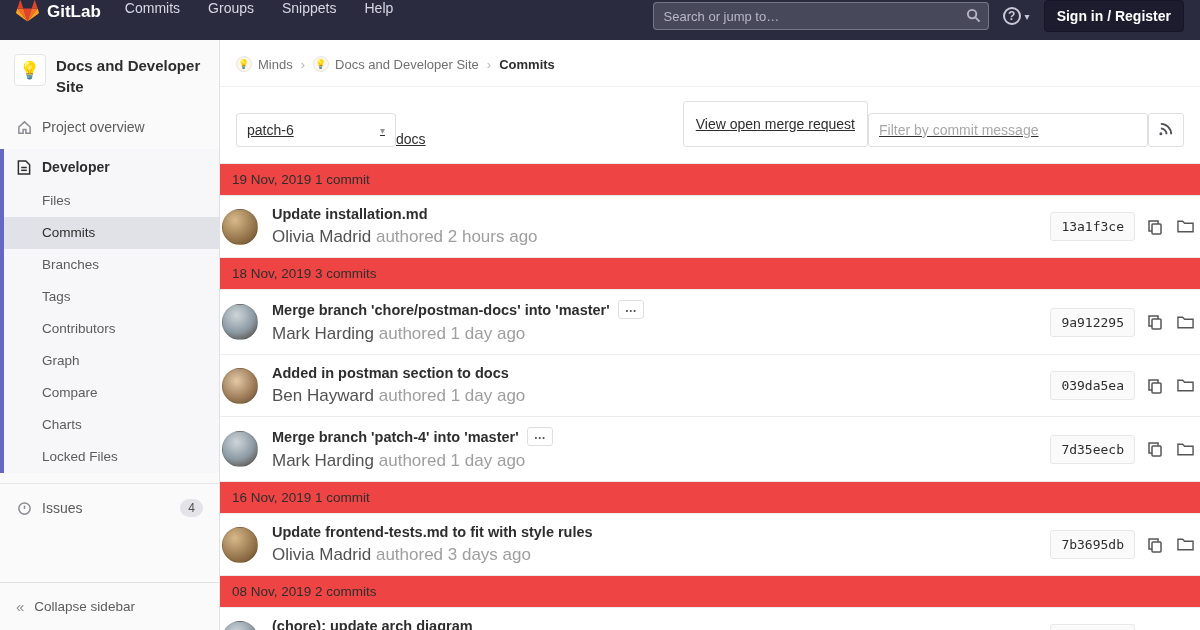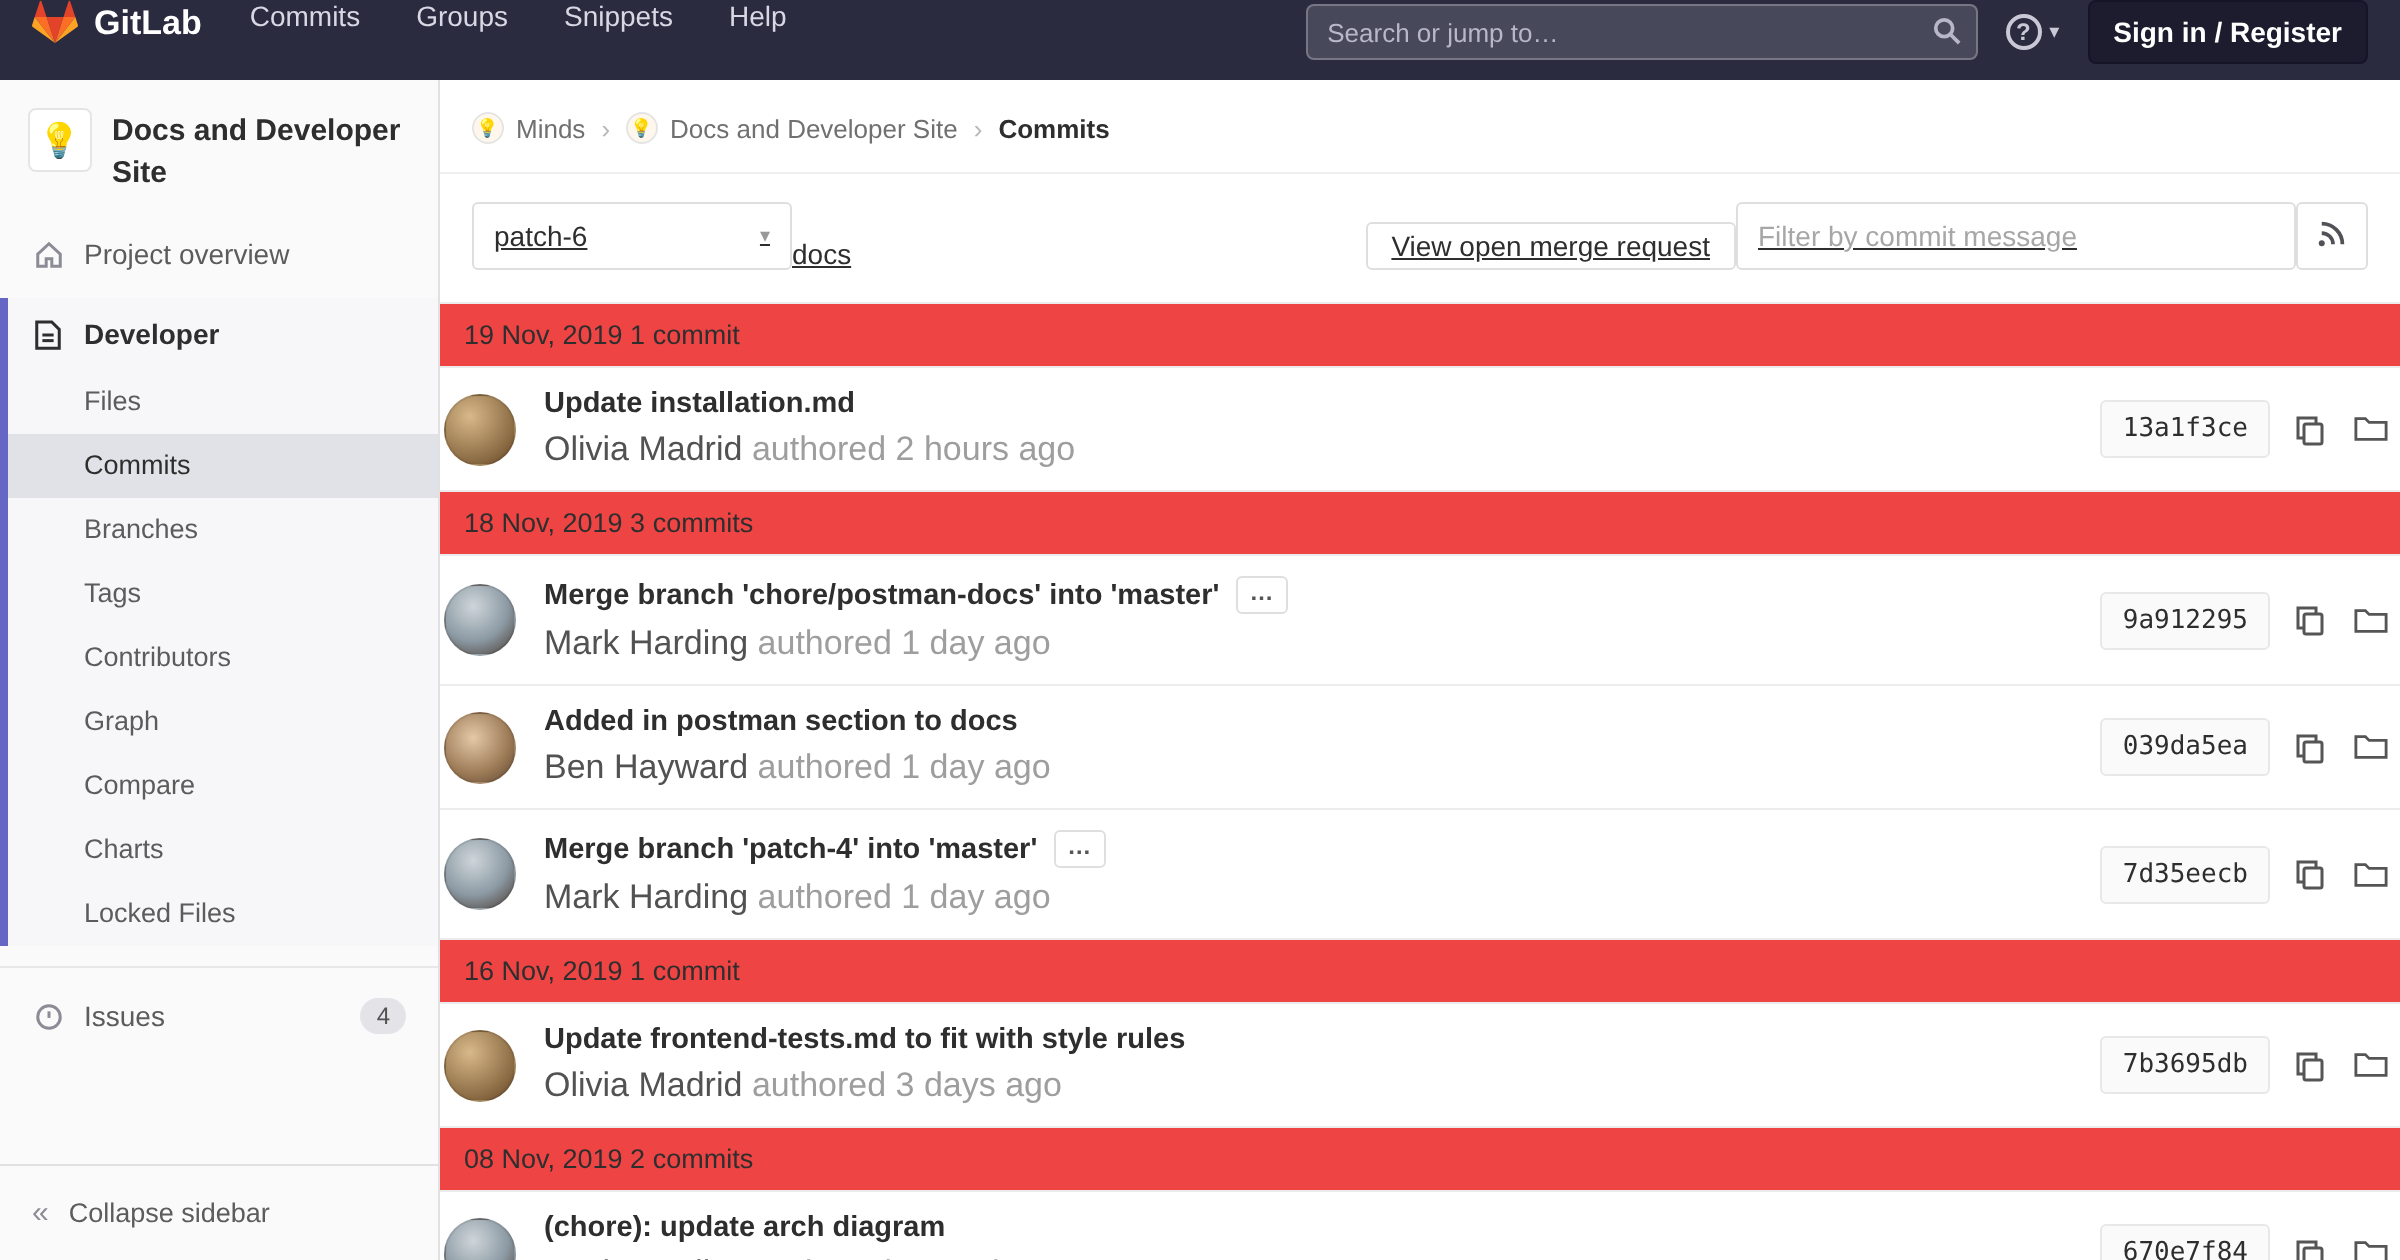--- a/index.html
+++ b/index.html
@@ -104,21 +104,21 @@
   .controls { display:flex; align-items:flex-end; padding:14px 16px 16px 16px; gap:0;text-decoration:underline; }
   .branch-dd {
     width:160px; height:34px; border:1px solid #dfdfdf; border-radius:3px;
     background:#fff; display:flex; align-items:center; padding:0 10px;
     font-size:14px; color:#2e2e2e; cursor:pointer;
   }
   .branch-dd .dd-caret { margin-left:auto; color:#999; font-size:10px; }
   .path-label { font-size:14px; color:#2e2e2e; }
   .controls .spacer { flex:1; }
   .btn {
-    height:24px; border:1px solid #dfdfdf; border-radius:3px; background:#fff;
+    height:46px; border:1px solid #dfdfdf; border-radius:3px; background:#fff;
     font-size:14px; color:#2e2e2e; padding:0 12px; cursor:pointer;
     font-family:"Liberation Sans", sans-serif;
   }
   .filter-input {
     width:280px; height:34px; border:1px solid #dfdfdf; border-radius:3px;
     padding:0 10px; font-size:14px; outline:none; color:#2e2e2e;
     font-family:"Liberation Sans", sans-serif;
   }
   .filter-input::placeholder { color:#a7a7a7; }
   .icon-sq-btn {

